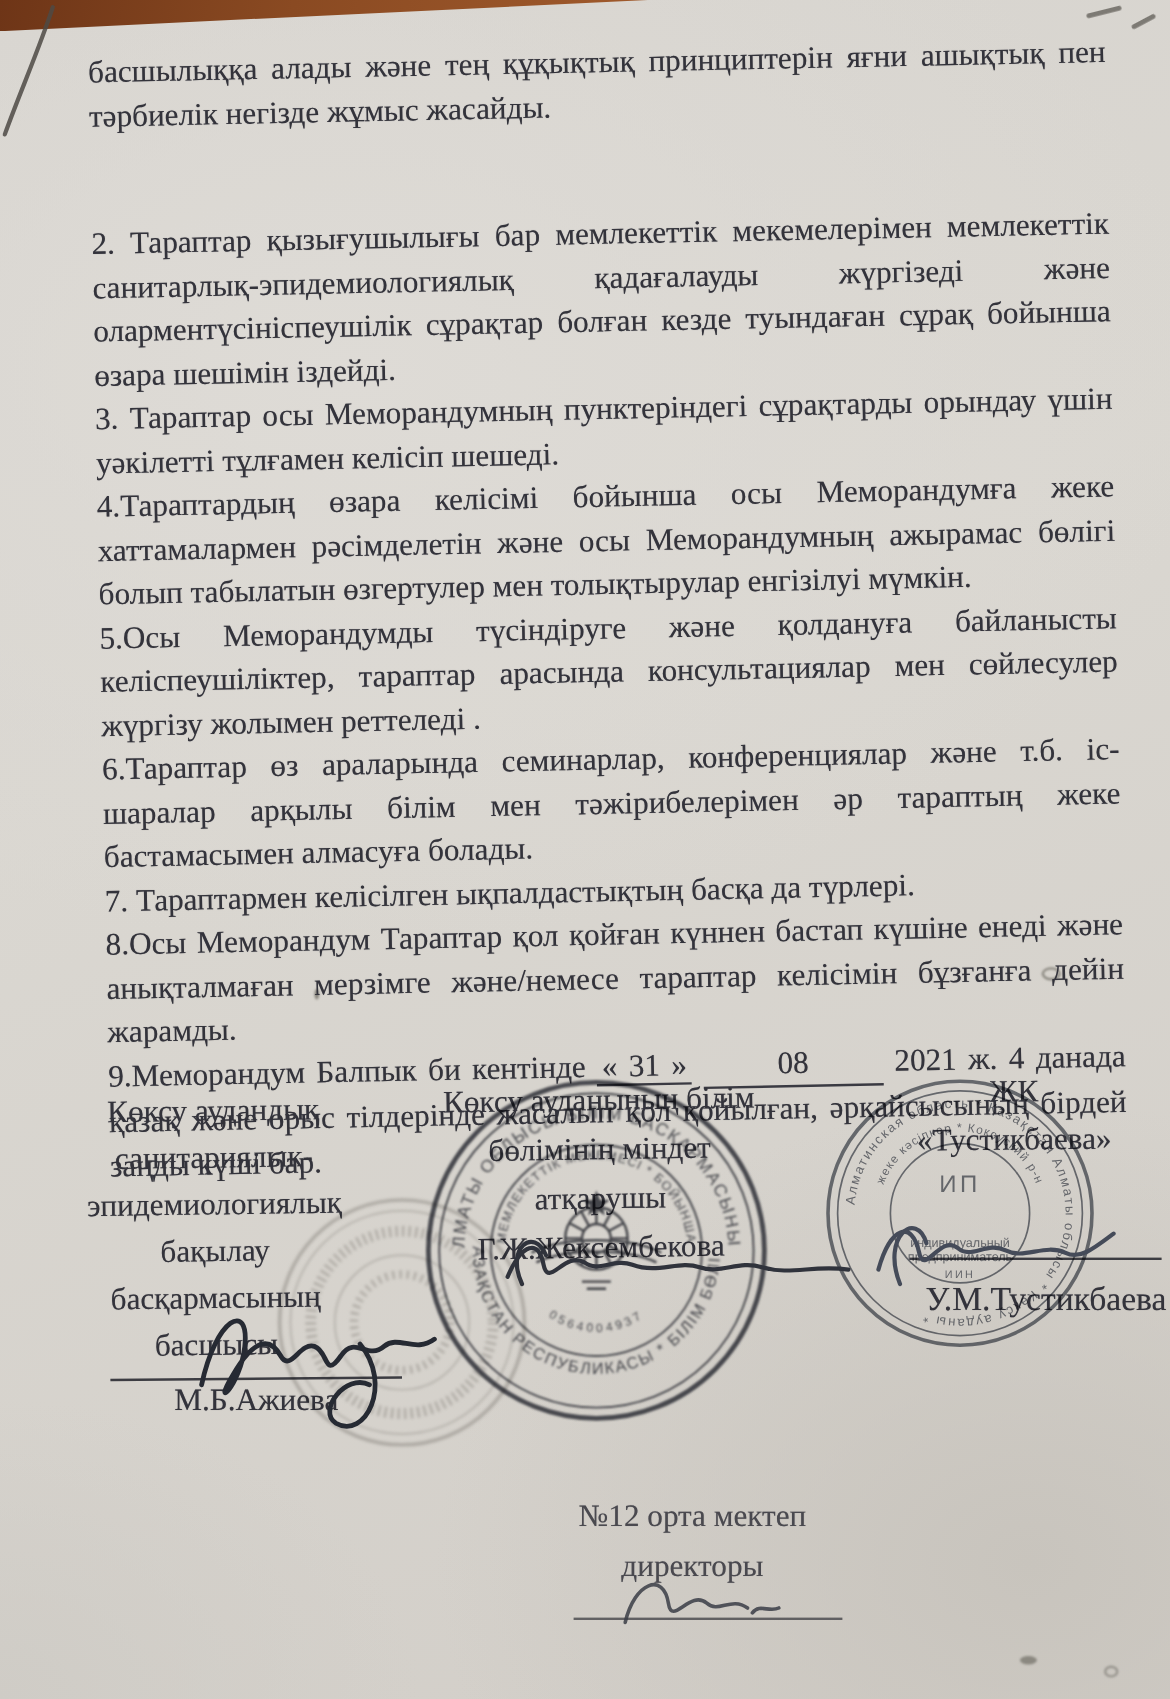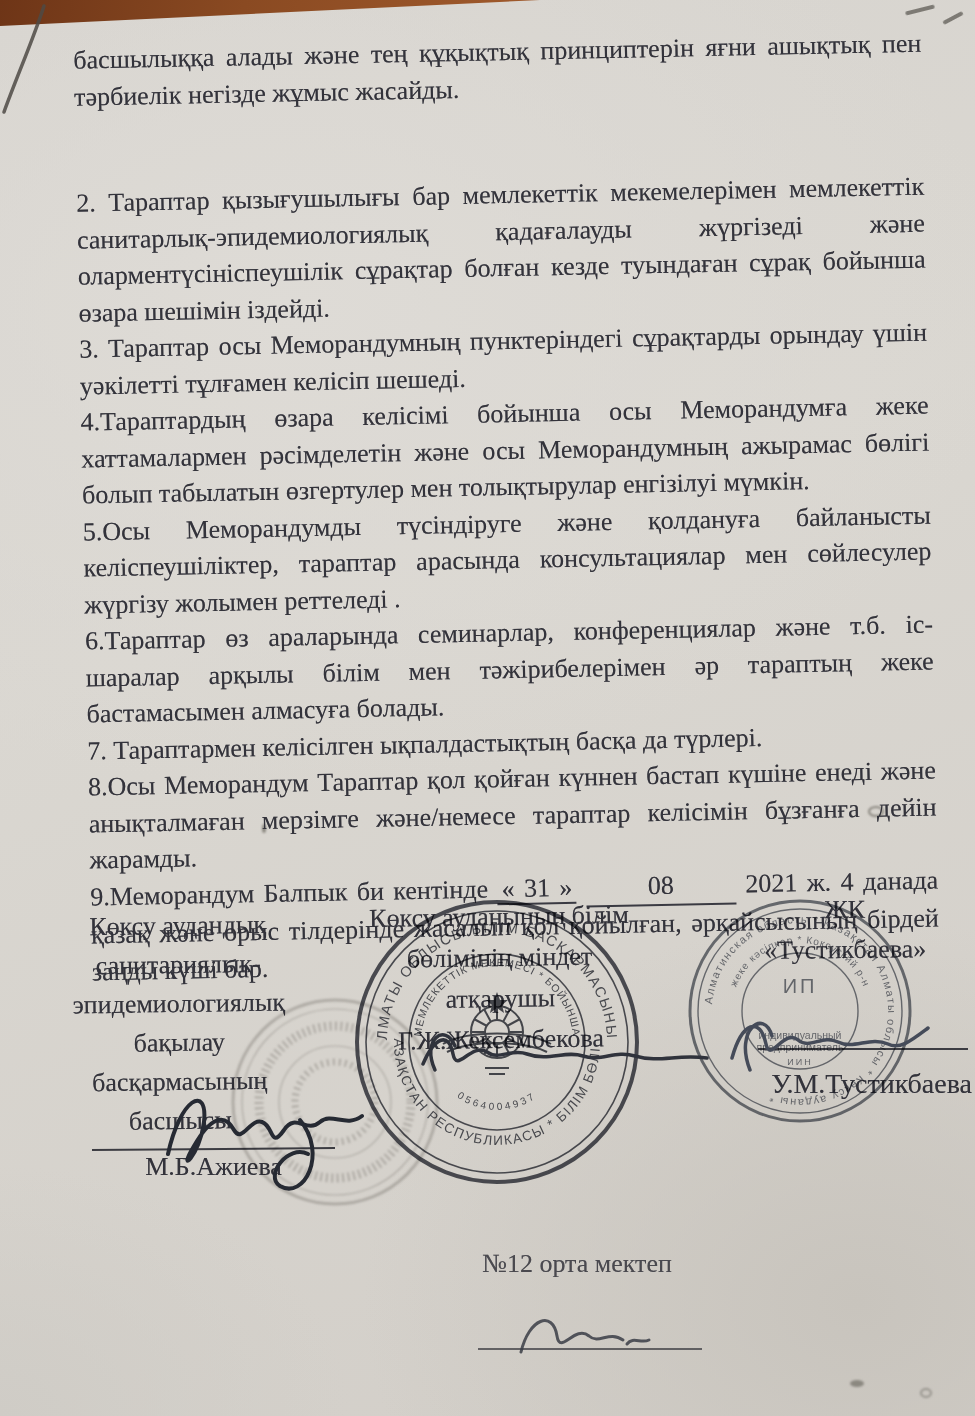--- a/index.html
+++ b/index.html
@@ -108,20 +108,21 @@
 
   <div class="sig-col right doc-text">
     <div>ЖК</div>
     <div>«Тустикбаева»</div>
   </div>
   <div class="hline right-line"></div>
   <div class="sig-name name-right doc-text">У.М.Тустикбаева</div>
 
   <div class="sig-col bottom doc-text">
     <div>№12 орта мектеп</div>
+    <div>директоры</div>
   </div>
   <div class="hline bottom-line"></div>
   <div class="sig-name name-bottom doc-text">Э.К Аманбаева</div>
 
   <svg class="stamp stamp-faint" viewBox="0 0 220 220">
     <g fill="none" stroke="#8f8c88">
       <circle cx="110" cy="110" r="102" stroke-width="3"></circle>
       <circle cx="110" cy="110" r="93" stroke-width="1.2"></circle>
       <circle cx="110" cy="110" r="56" stroke-width="1.2"></circle>
       <circle cx="110" cy="110" r="76" stroke-width="9" stroke-dasharray="2 3.5"></circle>

